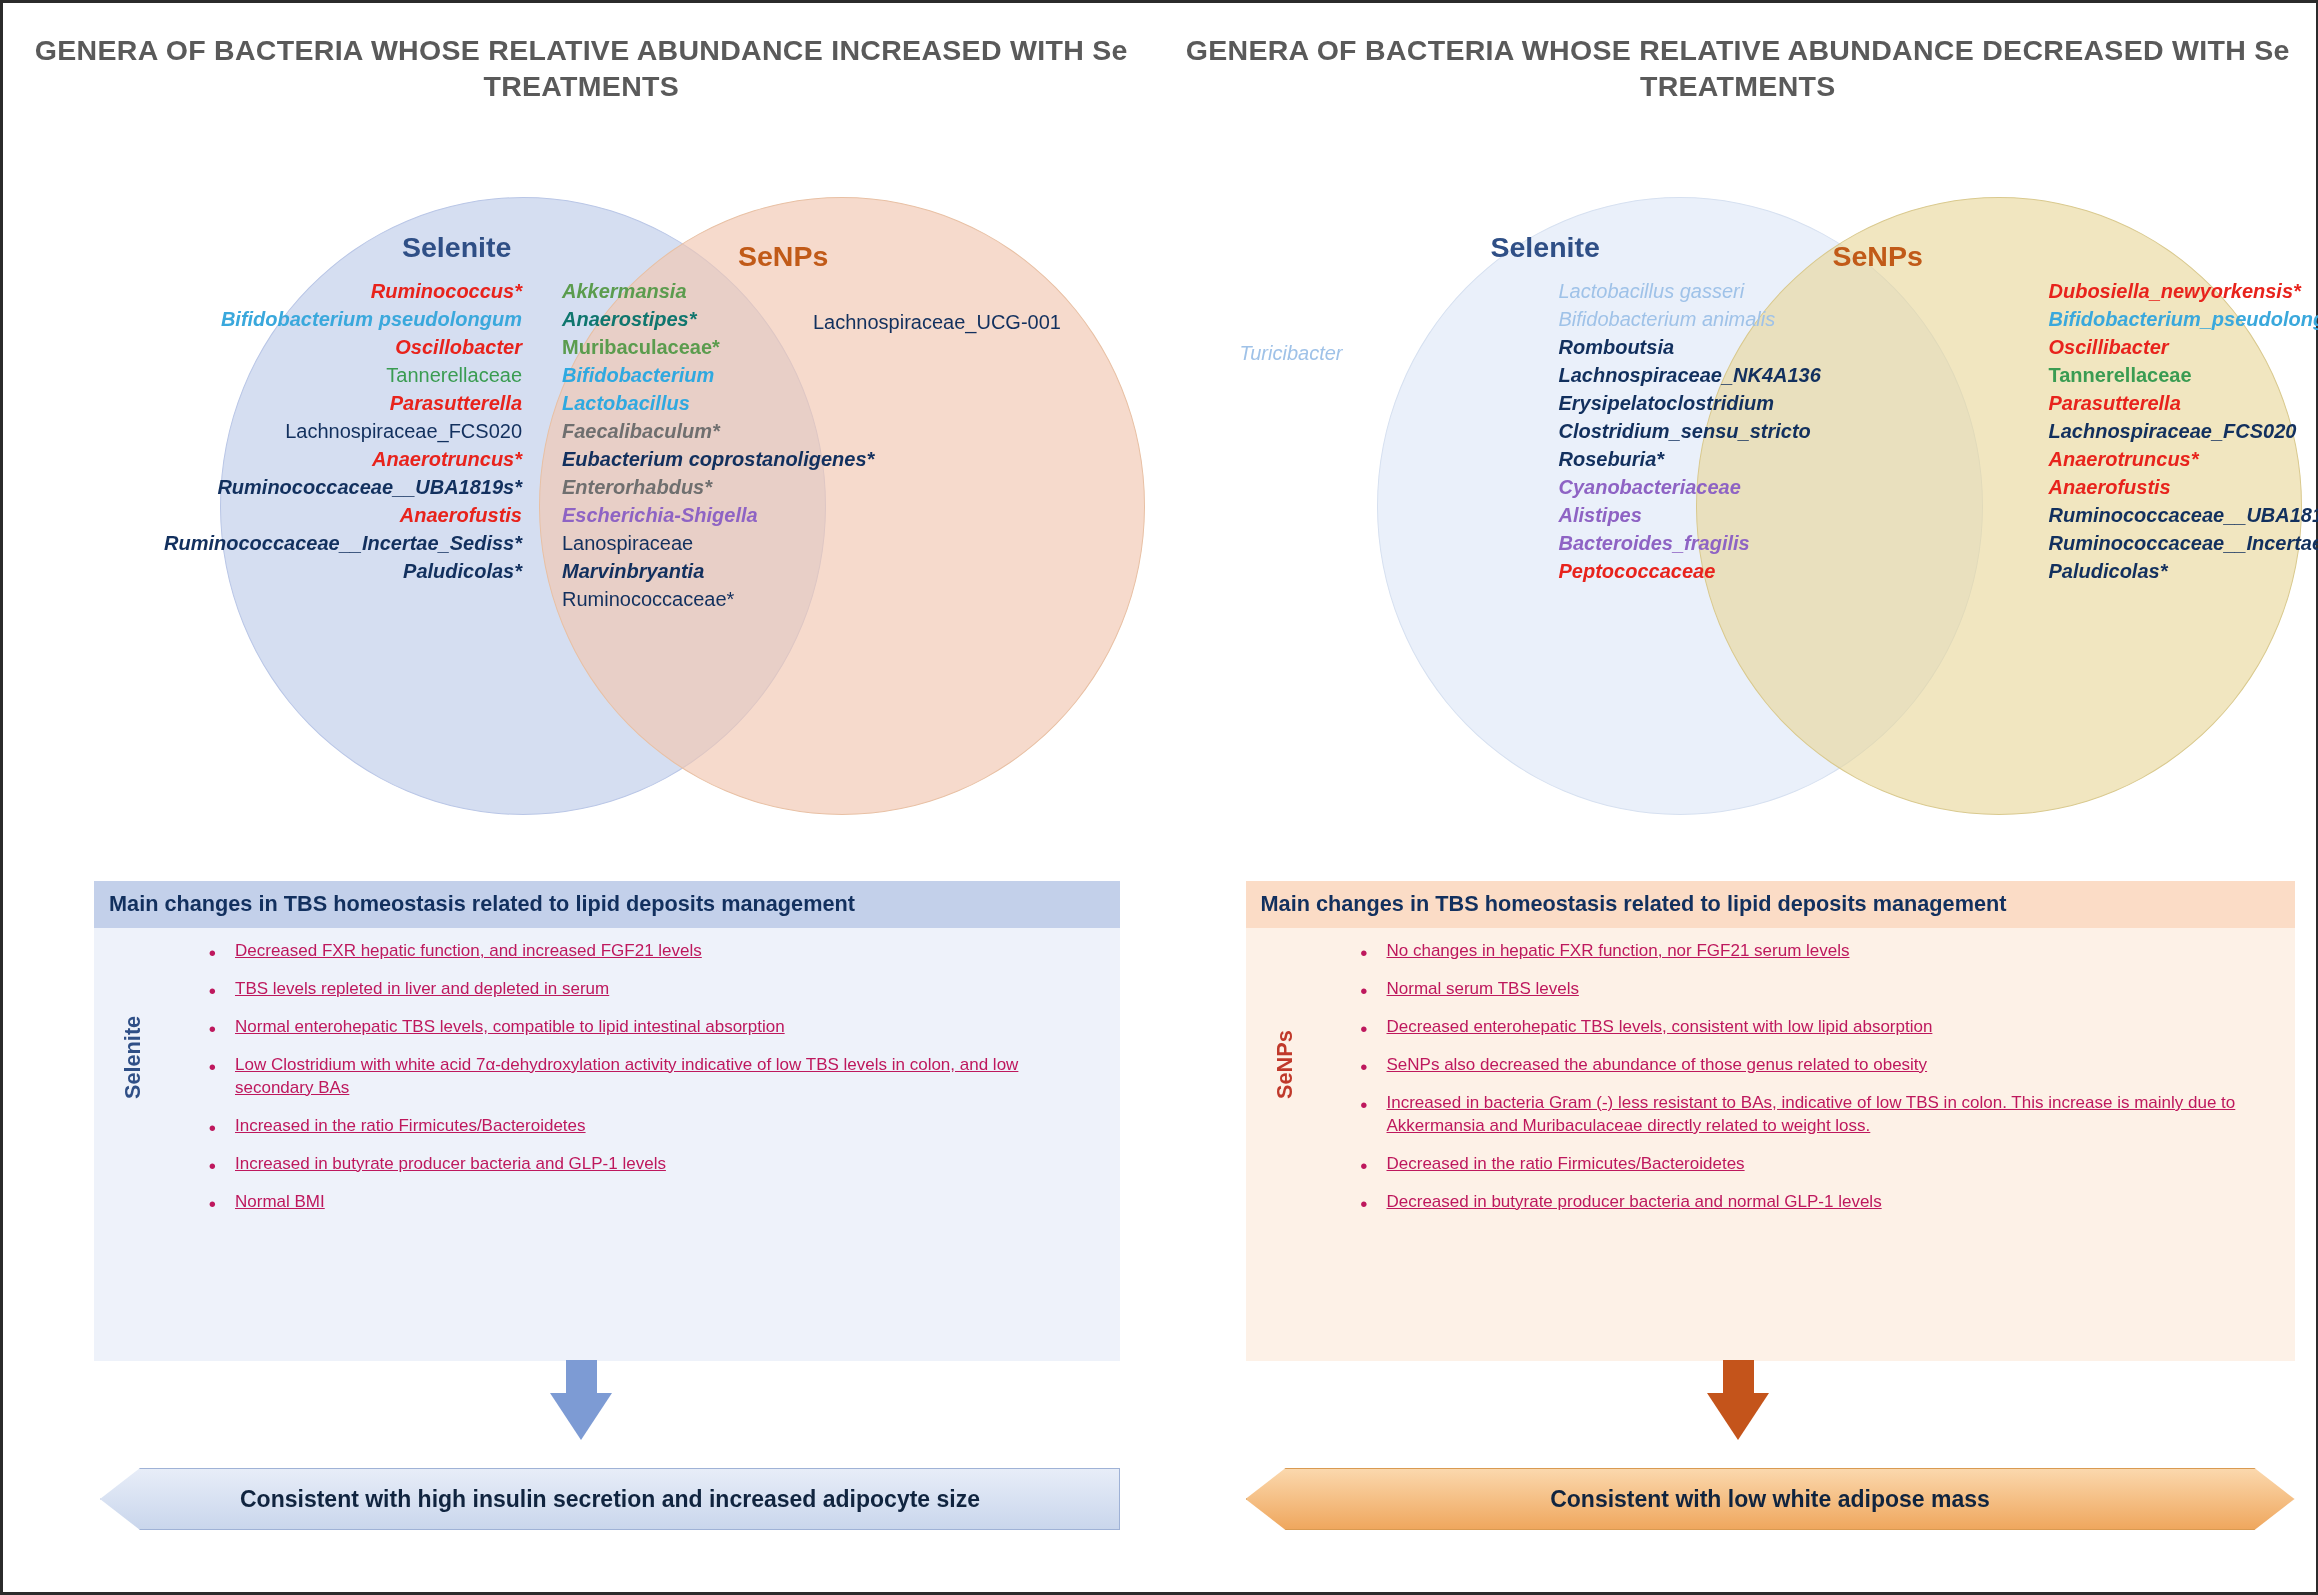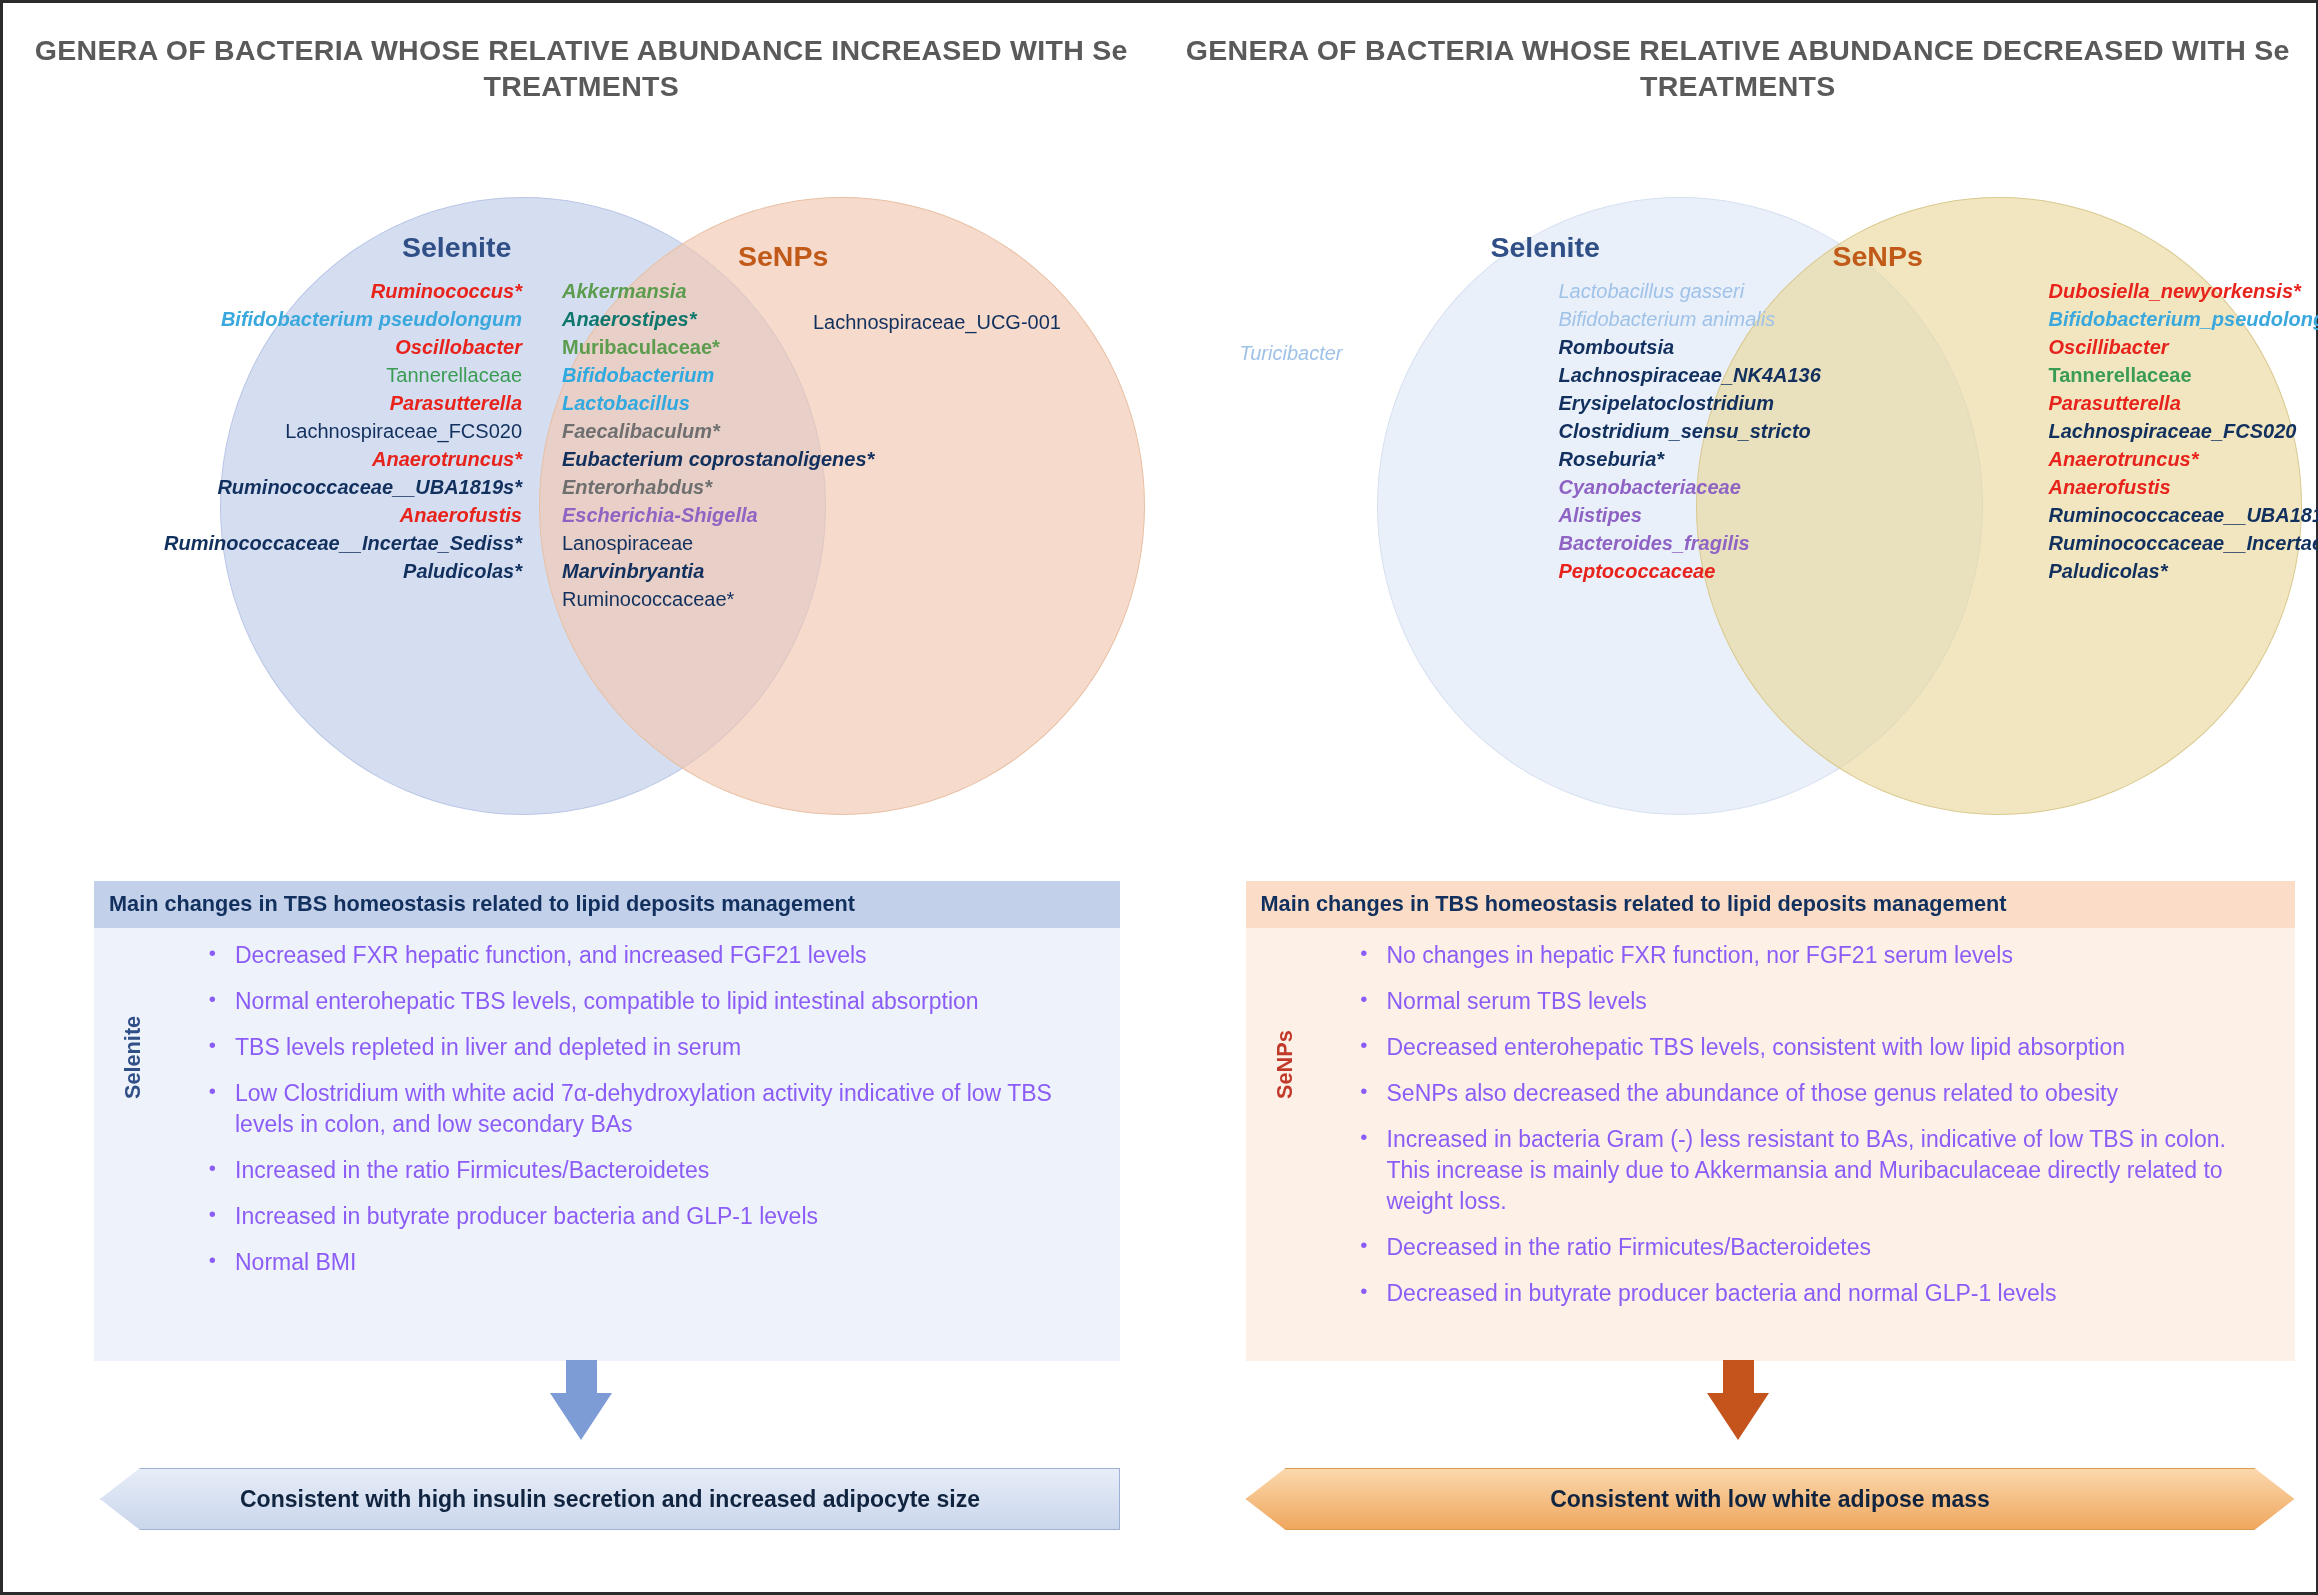--- a/index.html
+++ b/index.html
@@ -166,25 +166,26 @@
   .panel.left .side-label { color: #2f4f86; }
   .panel.right .side-label { color: #c0392b; }
 
   ul.bullets {
     margin: 0;
     padding: 0 23px 0 23px;
     list-style: none;
   }
   ul.bullets li {
     position: relative;
-    font-size: 23px;
-    color: #8b5cf6;
+    font-size: 17px;
+    color: #be185d;
     margin-bottom: 15px;
     padding-left: 32px;
     line-height: 1.35;
+    text-decoration: underline;
   }
   ul.bullets li:before {
     content: "•";
     position: absolute;
     left: 5.7px;
     top: -1.1px;
     font-size: 20.5px;
   }
 
   
@@ -305,22 +306,22 @@
           <span class="term" style="color: rgb(18, 48, 94);">Lachnospiraceae_UCG-001</span>
         </div>
     </div>
 
     <div class="info-wrap">
       <div class="info-header">Main changes in TBS homeostasis related to lipid deposits management</div>
       <div class="info-body">
         <div class="side-label">Selenite</div>
         <ul class="bullets">
             <li>Decreased FXR hepatic function, and increased FGF21 levels</li>
+            <li>TBS levels repleted in liver and depleted in serum</li>
             <li>Normal enterohepatic TBS levels, compatible to lipid intestinal absorption</li>
-            <li>TBS levels repleted in liver and depleted in serum</li>
             <li>Low Clostridium with white acid 7α-dehydroxylation activity indicative of low TBS levels in colon, and low secondary BAs</li>
             <li>Increased in the ratio Firmicutes/Bacteroidetes</li>
             <li>Increased in butyrate producer bacteria and GLP-1 levels</li>
             <li>Normal BMI</li>
           </ul>
       </div>
     </div>
 
     <div class="arrow">
       <div class="shaft"></div>

